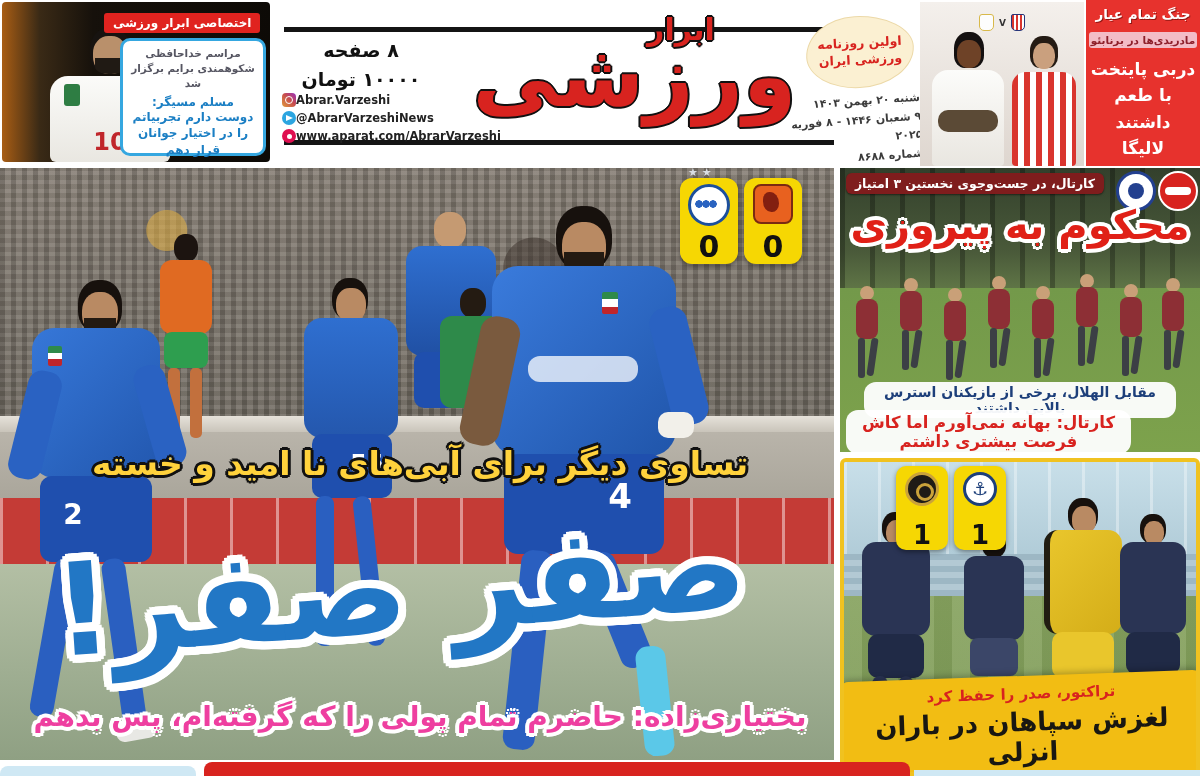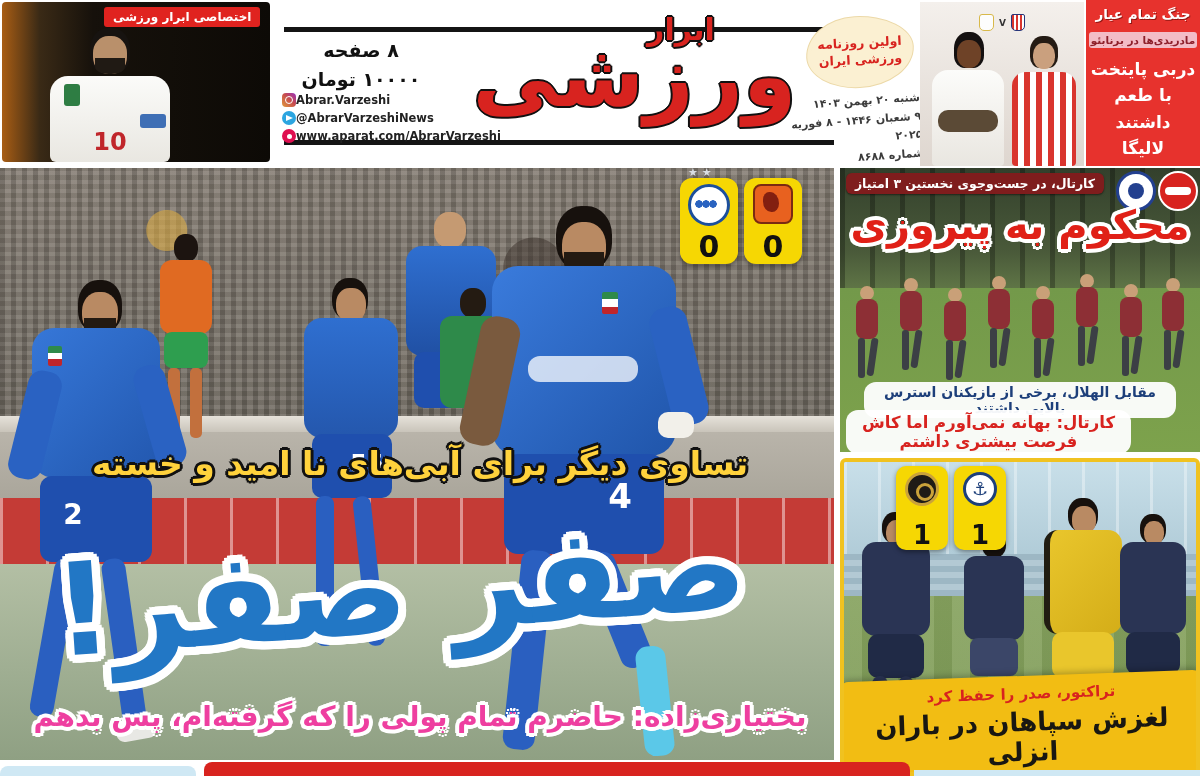--- a/index.html
+++ b/index.html
@@ -9,21 +9,21 @@
   .fa{direction:rtl;unicode-bidi:plaintext;}
   .ctr{text-align:center;}
   
   .ow-lg{text-shadow:8px 0 0 #fff,-8px 0 0 #fff,0 8px 0 #fff,0 -8px 0 #fff,6px 6px 0 #fff,-6px -6px 0 #fff,6px -6px 0 #fff,-6px 6px 0 #fff,8px 3px 0 #fff,-8px -3px 0 #fff,3px 8px 0 #fff,-3px -8px 0 #fff,8px -3px 0 #fff,-8px 3px 0 #fff,-3px 8px 0 #fff,3px -8px 0 #fff;}
   .ow-md{text-shadow:4px 0 0 #fff,-4px 0 0 #fff,0 4px 0 #fff,0 -4px 0 #fff,3px 3px 0 #fff,-3px -3px 0 #fff,3px -3px 0 #fff,-3px 3px 0 #fff;}
   .ob-md{text-shadow:3px 0 0 #111,-3px 0 0 #111,0 3px 0 #111,0 -3px 0 #111,2px 2px 0 #111,-2px -2px 0 #111,2px -2px 0 #111,-2px 2px 0 #111;}
   .ob-sm{text-shadow:2px 0 0 #111,-2px 0 0 #111,0 2px 0 #111,0 -2px 0 #111,1px 1px 0 #111,-1px -1px 0 #111,1px -1px 0 #111,-1px 1px 0 #111;}
   
   #exclusive-box{left:2px;top:2px;width:268px;height:160px;border-radius:4px;
     background:linear-gradient(90deg,#a85d14 0%,#3a2a16 14%,#16110b 34%,#0d0a06 100%);}
-  #exclusive-tag{left:102px;top:5px;background:#e0231f;color:#fff;font-size:12px;font-weight:800;
+  #exclusive-tag{left:102px;top:11px;background:#e0231f;color:#fff;font-size:12px;font-weight:800;
     padding:3px 9px;border-radius:3px;}
   #exclusive-panel{right:4px;top:36px;width:146px;height:118px;background:#fff;border:3px solid #35a7e0;
     border-radius:10px;padding:5px 4px;box-sizing:border-box;}
   #exclusive-panel .intro{font-size:10.5px;font-weight:700;color:#565662;line-height:1.45;}
   #exclusive-panel .speaker{font-size:12px;font-weight:800;color:#1b7fc4;margin-top:3px;}
   #exclusive-panel .quote{font-size:12px;font-weight:800;color:#1b7fc4;line-height:1.4;}
   
   .rule{background:#141414;height:5px;}
   #mh-pages{left:296px;top:36px;width:130px;font-size:19px;font-weight:800;color:#111;line-height:1.55;}
   #mh-social{left:282px;top:92px;width:190px;}
@@ -136,20 +136,25 @@
     <div class="fig" style="left:30px;top:26px;width:150px;height:134px;">
       <div style="left:58px;top:0;width:40px;height:46px;background:#171310;border-radius:45% 45% 40% 40%;"></div>
       <div style="left:61px;top:8px;width:34px;height:38px;background:#b9906b;border-radius:45%;"></div>
       <div style="left:63px;top:30px;width:30px;height:16px;background:#201a14;border-radius:0 0 45% 45%;"></div>
       <div style="left:18px;top:48px;width:120px;height:86px;background:linear-gradient(#fbfbf9,#e9e7e1);border-radius:18px 18px 6px 6px;"></div>
       <div style="left:32px;top:56px;width:16px;height:22px;background:#2e7d43;border-radius:3px;"></div>
       <div style="left:108px;top:86px;width:26px;height:14px;background:#3f6fb5;border-radius:3px;"></div>
       <div style="left:58px;top:100px;width:40px;height:30px;color:#c0262b;font-weight:900;font-size:24px;text-align:center;">10</div>
     </div>
     <div id="exclusive-tag" class="abs fa">اختصاصی ابرار ورزشی</div>
+    <div id="exclusive-panel" class="abs fa ctr">
+      <div class="intro">مراسم خداحافظی شکوهمندی برایم برگزار شد</div>
+      <div class="speaker">مسلم مسیگر:</div>
+      <div class="quote">دوست دارم تجربیاتم را در اختیار جوانان قرار دهم</div>
+    </div>
   </div>
 
   <div class="abs rule" style="left:284px;top:27px;width:550px;"></div>
   <div class="abs rule" style="left:284px;top:140px;width:550px;"></div>
 
   <div id="mh-pages" class="abs fa ctr">
     <div>۸ صفحه</div>
     <div>۱۰۰۰۰ تومان</div>
   </div>
 

